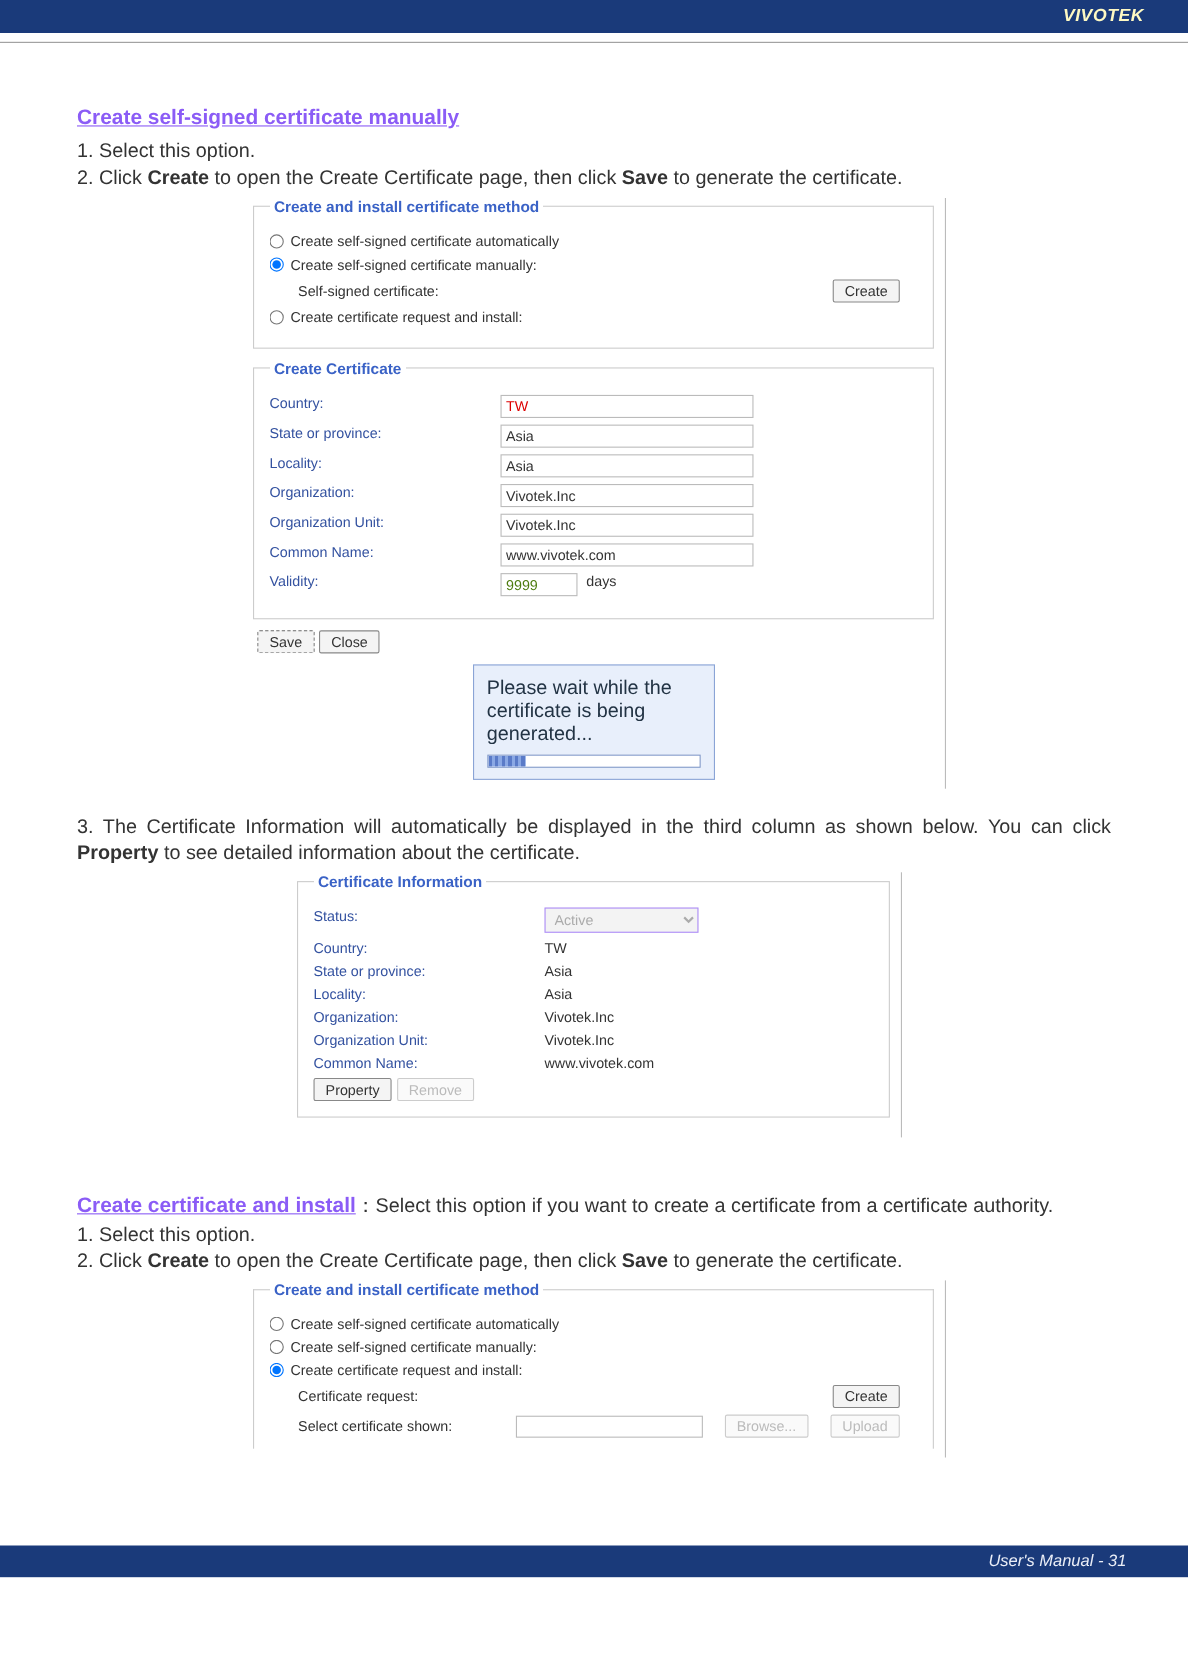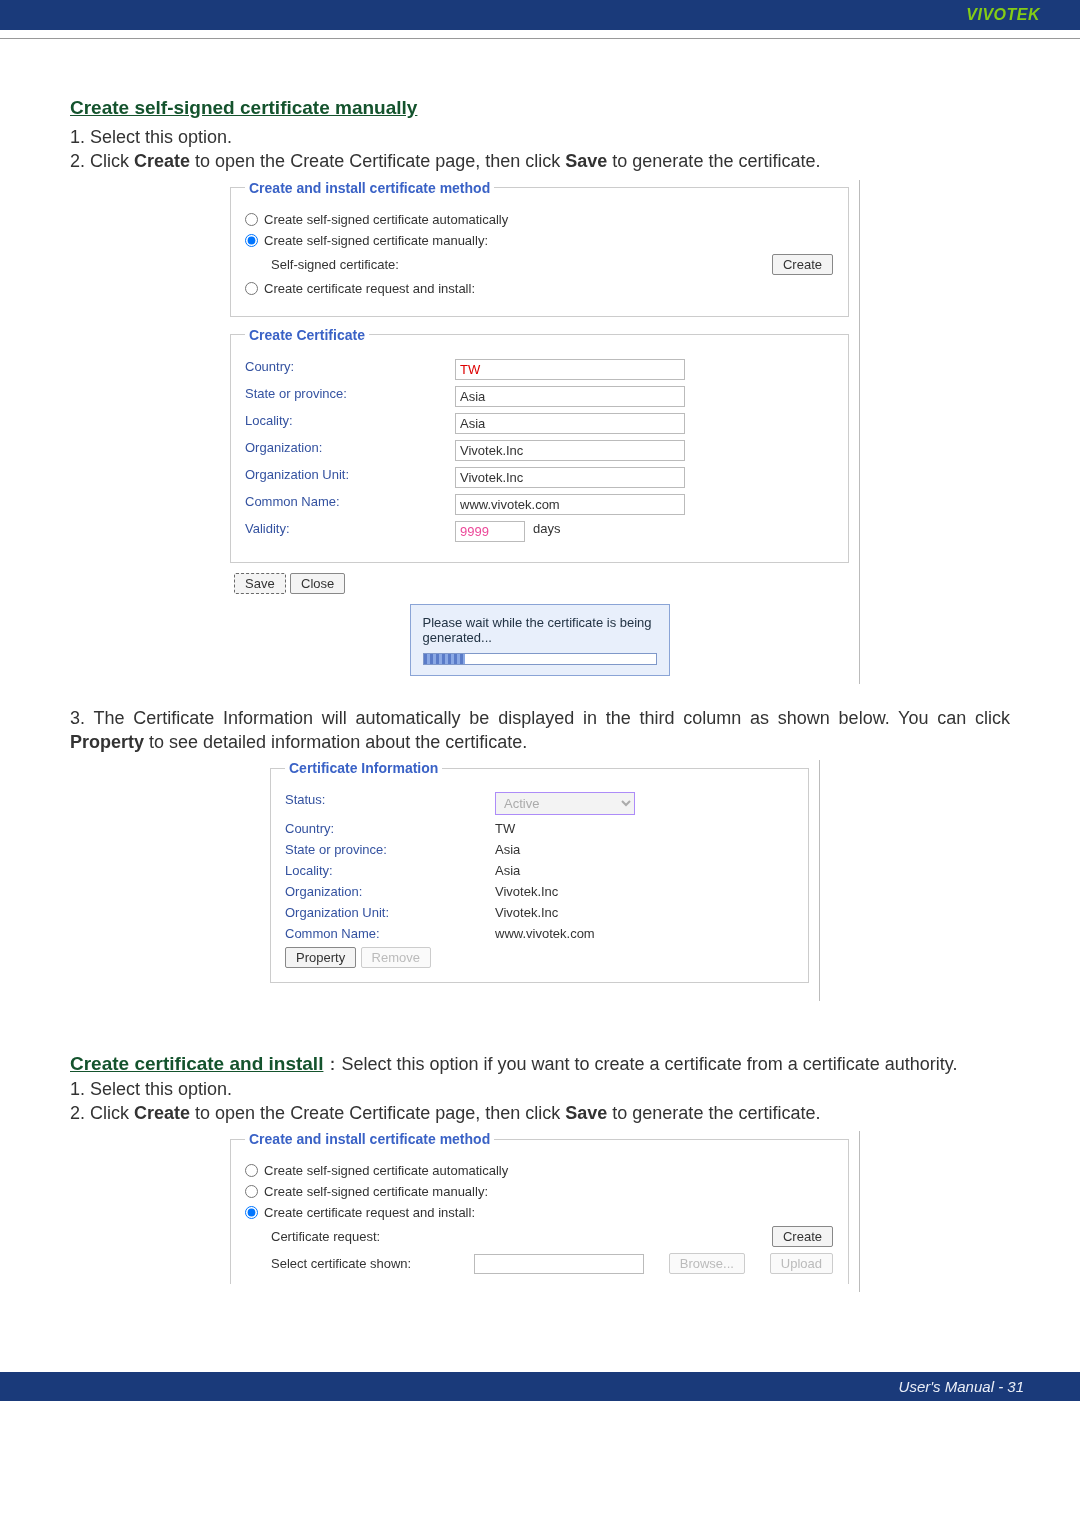--- a/index.html
+++ b/index.html
@@ -4,39 +4,39 @@
 <style>
   * { box-sizing: border-box; margin: 0; padding: 0; }
   body {
     font-family: Arial, Helvetica, sans-serif;
     width: 1080px;
     background: #fff;
     color: #333;
   }
   .header-band {
     background: #1a3a7a;
-    color: #84cc16;
+    color: #fef9c3;
     font-style: italic;
     font-weight: bold;
     text-align: right;
     padding: 6px 40px;
     font-size: 16px;
     letter-spacing: 0.5px;
   }
   .header-rule {
     border: none;
     border-top: 1px solid #999;
     margin: 8px 0 0 0;
   }
   .page-body {
     padding: 30px 70px 30px 70px;
   }
   .section-heading {
     font-weight: bold;
-    color: #14532d;
+    color: #8b5cf6;
     text-decoration: underline;
     font-size: 19px;
     margin-top: 28px;
     margin-bottom: 6px;
   }
   .para {
     font-size: 18px;
     line-height: 1.35;
     color: #333;
   }
@@ -46,21 +46,21 @@
     margin: 6px auto 0 auto;
     width: 640px;
     border-right: 1px solid #bbb;
     padding: 0 0 8px 0;
     position: relative;
   }
   .screenshot.noborder { border-right: none; }
   fieldset.fs {
     border: 1px solid #ccc;
     margin: 6px 10px 10px 10px;
-    padding: 10px 15px 14px 14px;
+    padding: 10px 30px 14px 14px;
   }
   fieldset.fs > legend {
     color: #3a62c6;
     font-weight: bold;
     font-size: 14px;
     padding: 0 4px;
   }
   .row {
     display: flex;
     margin: 6px 0;
@@ -108,25 +108,25 @@
     font-size: 13px;
     padding: 2px 10px;
     cursor: pointer;
     border-radius: 2px;
   }
   .btn.dashed { border: 1px dashed #6a6a6a; }
   .btn.disabled { color: #bbb; border-color: #ccc; background:#fafafa; cursor: default; }
   .btn-row { margin: 10px 0 0 14px; }
   .toast {
     margin: 10px auto 0 auto;
-    width: 260px;
+    width: 220px;
     background: #e8effb;
     border: 1px solid #8aa4d6;
     color: #234;
-    font-size: 13px;
+    font-size: 18px;
     padding: 10px 12px;
   }
   .progress {
     margin-top: 8px;
     width: 100%;
     height: 12px;
     border: 1px solid #7f98c9;
     background: #fff;
     position: relative;
     overflow: hidden;
@@ -215,21 +215,21 @@
       <div class="row">
         <span class="lbl">Organization Unit:</span>
         <input type="text" style="color: rgb(51, 51, 51);" value="Vivotek.Inc">
       </div>
       <div class="row">
         <span class="lbl">Common Name:</span>
         <input type="text" style="color: rgb(51, 51, 51);" value="www.vivotek.com">
       </div>
       <div class="row">
         <span class="lbl">Validity:</span>
-        <input type="text" class="short" style="color: #ec4899;" value="9999">
+        <input type="text" class="short" style="color: #4d7c0f;" value="9999">
         <span>days</span>
       </div>
     </fieldset>
 
     <div class="btn-row">
       <button class="btn dashed">Save</button>
       <button class="btn">Close</button>
     </div>
 
     <div class="toast">

